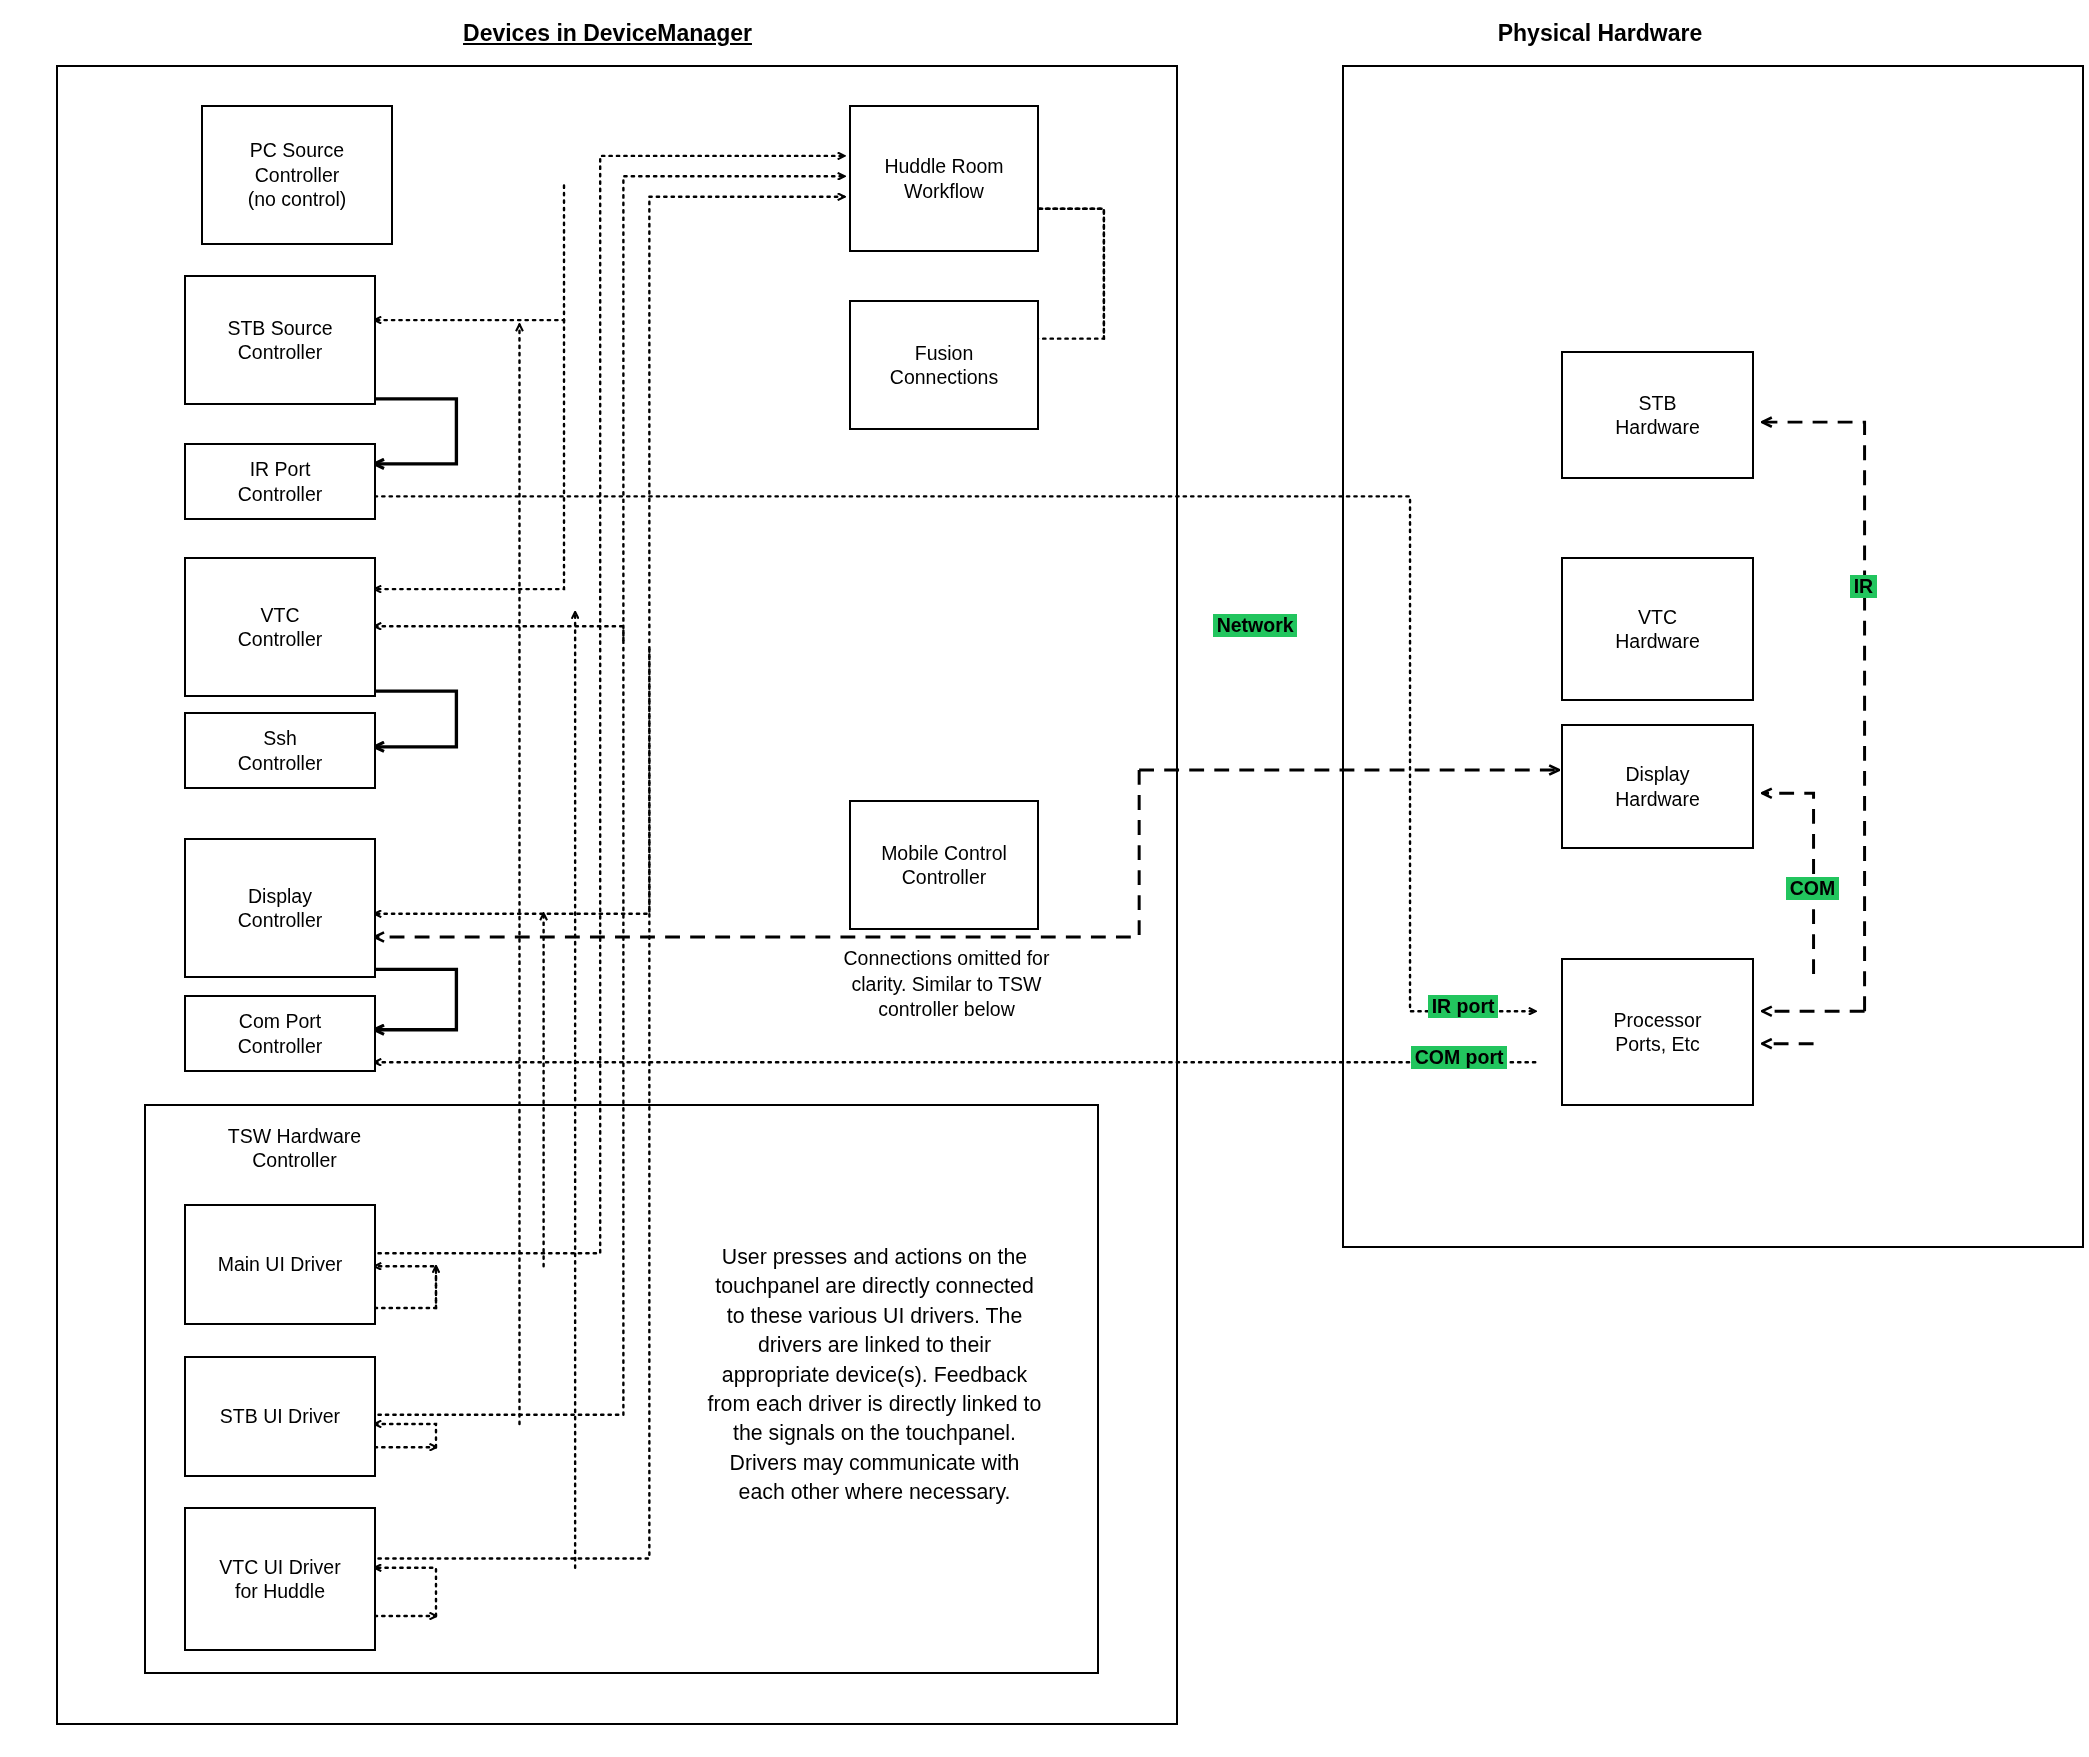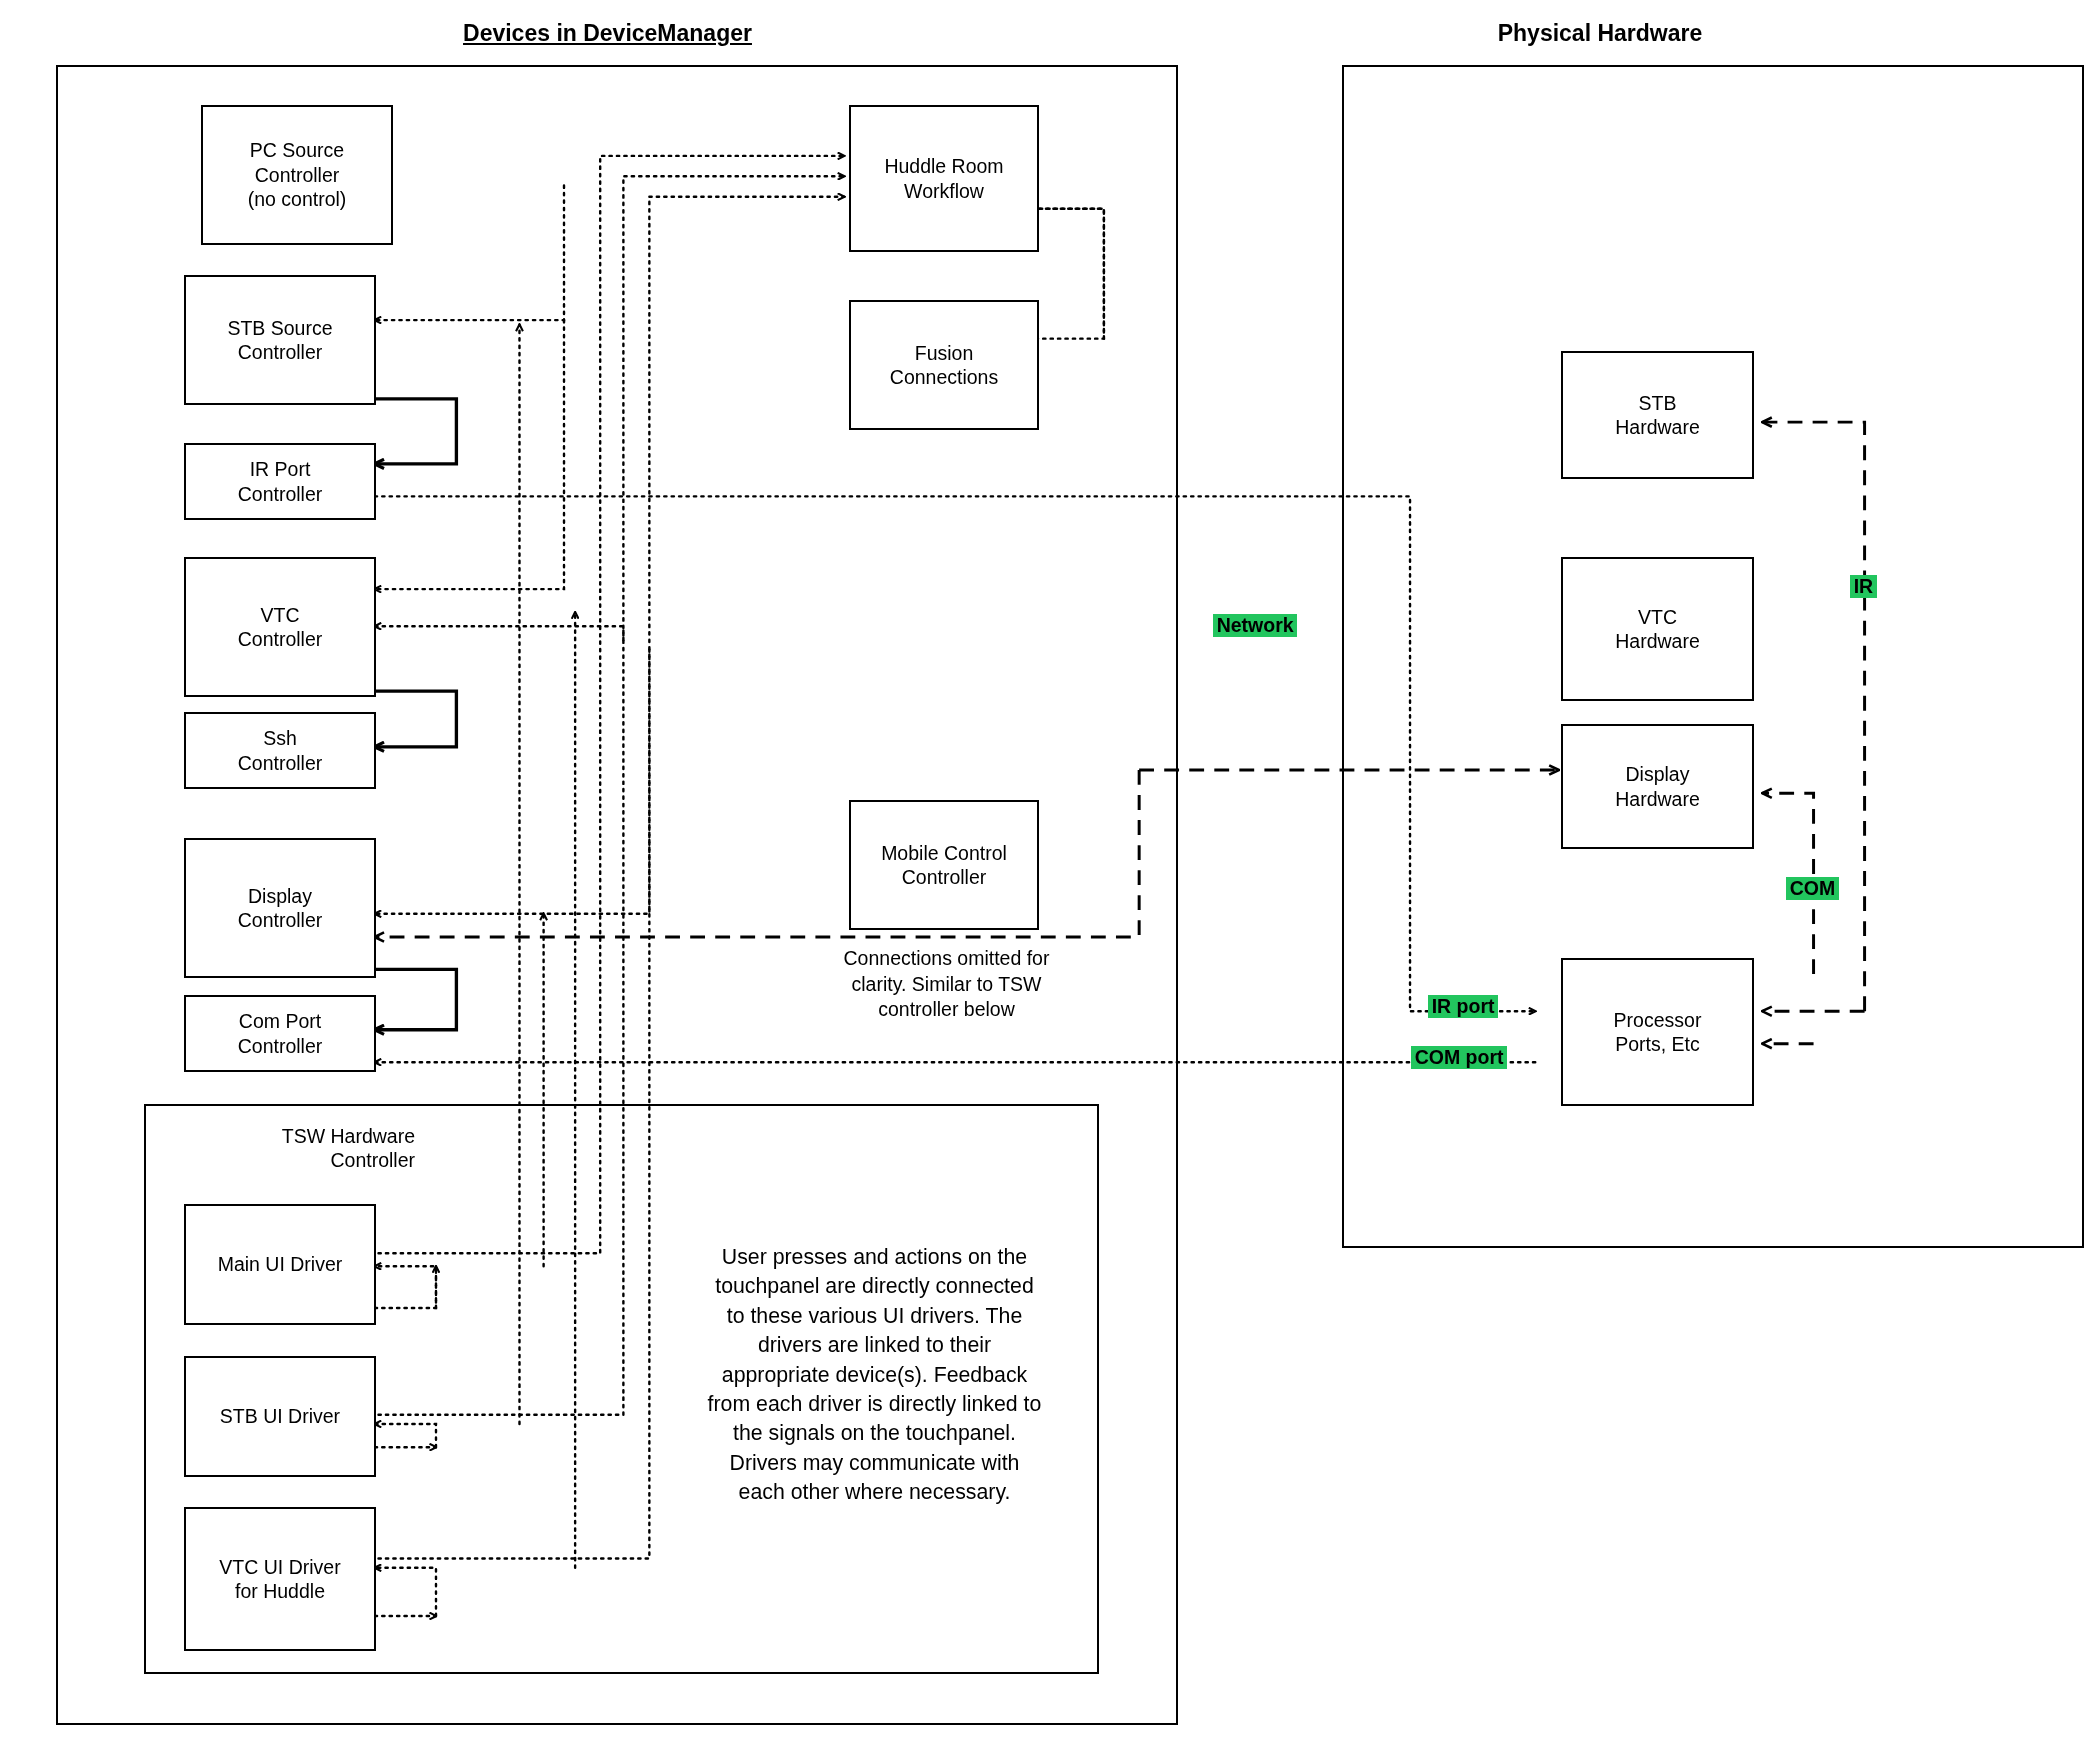--- a/index.html
+++ b/index.html
@@ -47,21 +47,21 @@
   .group-box {
     position: absolute;
     border: 2.3px solid #000;
     background: transparent;
     box-sizing: border-box;
   }
   .group-label {
     position: absolute;
     font-size: 19.5px;
     line-height: 1.25;
-    text-align: right;
+    text-align: center;
     white-space: pre-line;
   }
   .note {
     position: absolute;
     font-size: 19.5px;
     line-height: 1.32;
     text-align: center;
     white-space: pre-line;
   }
   .note-left {

